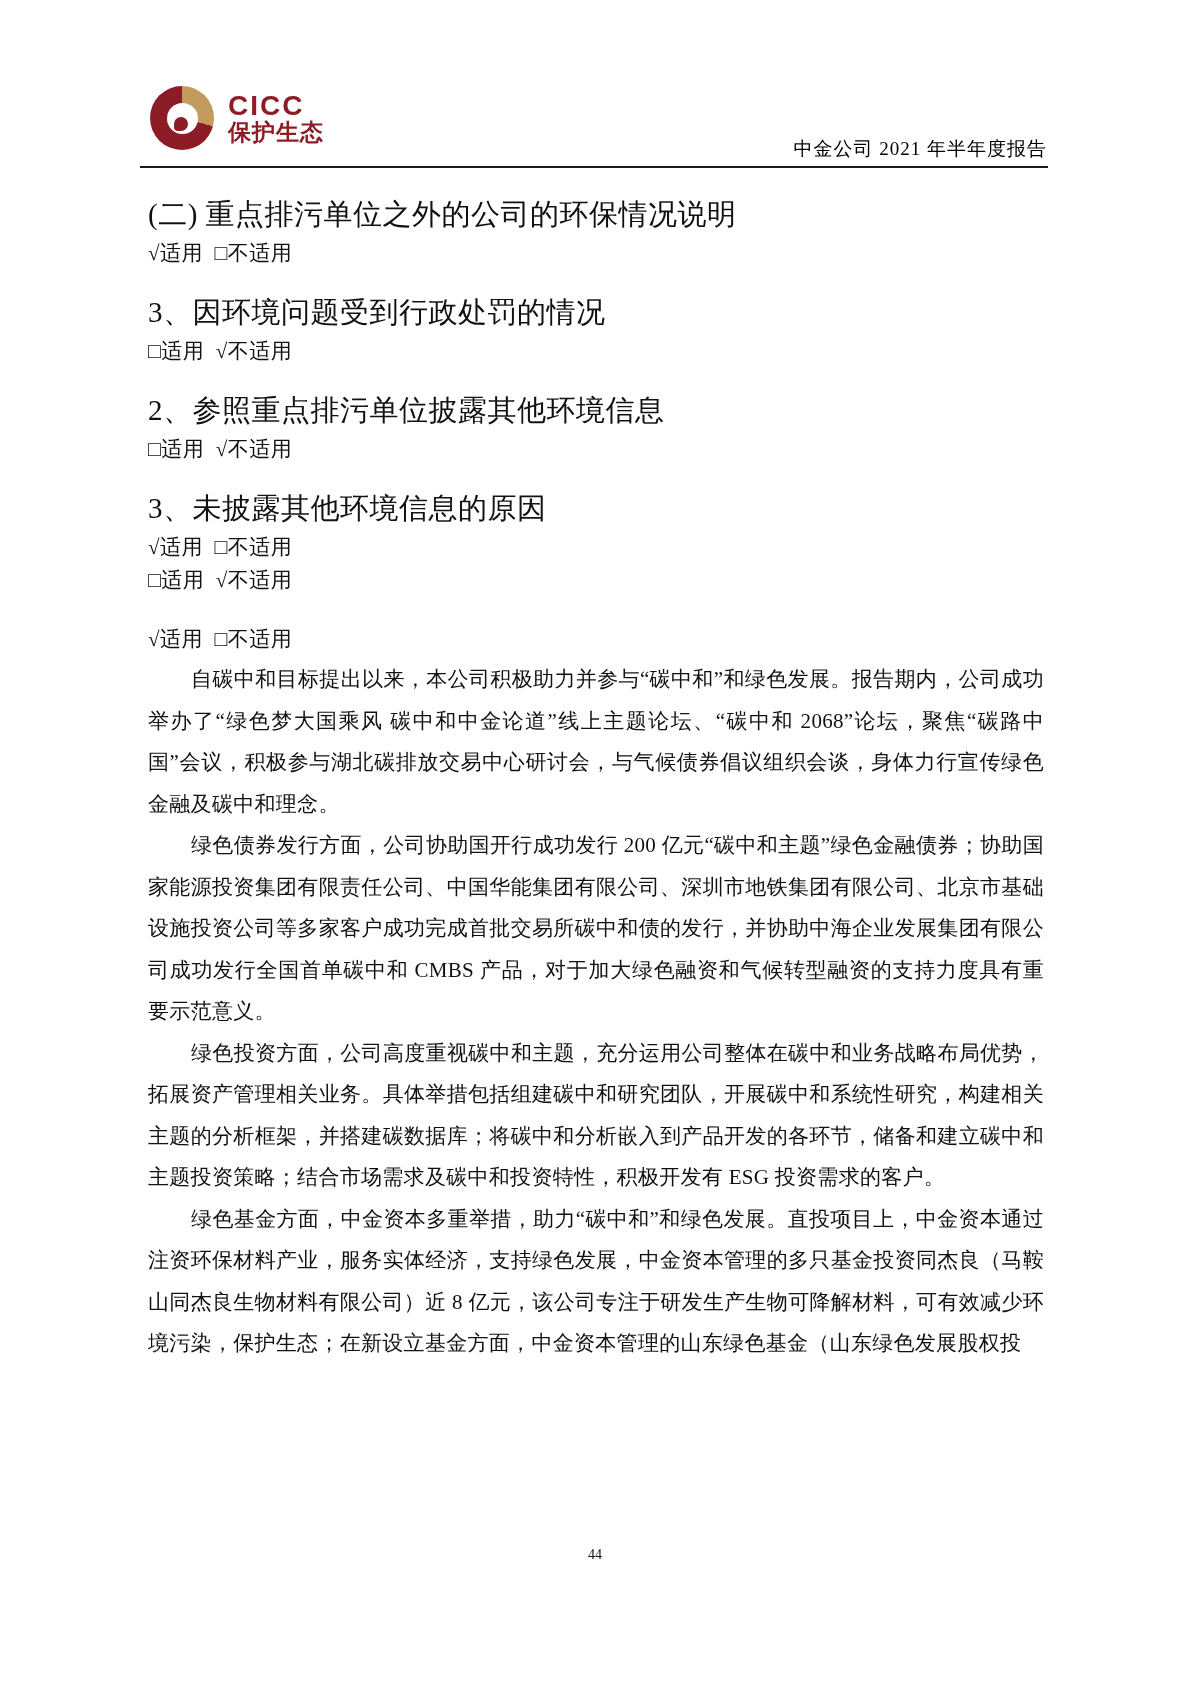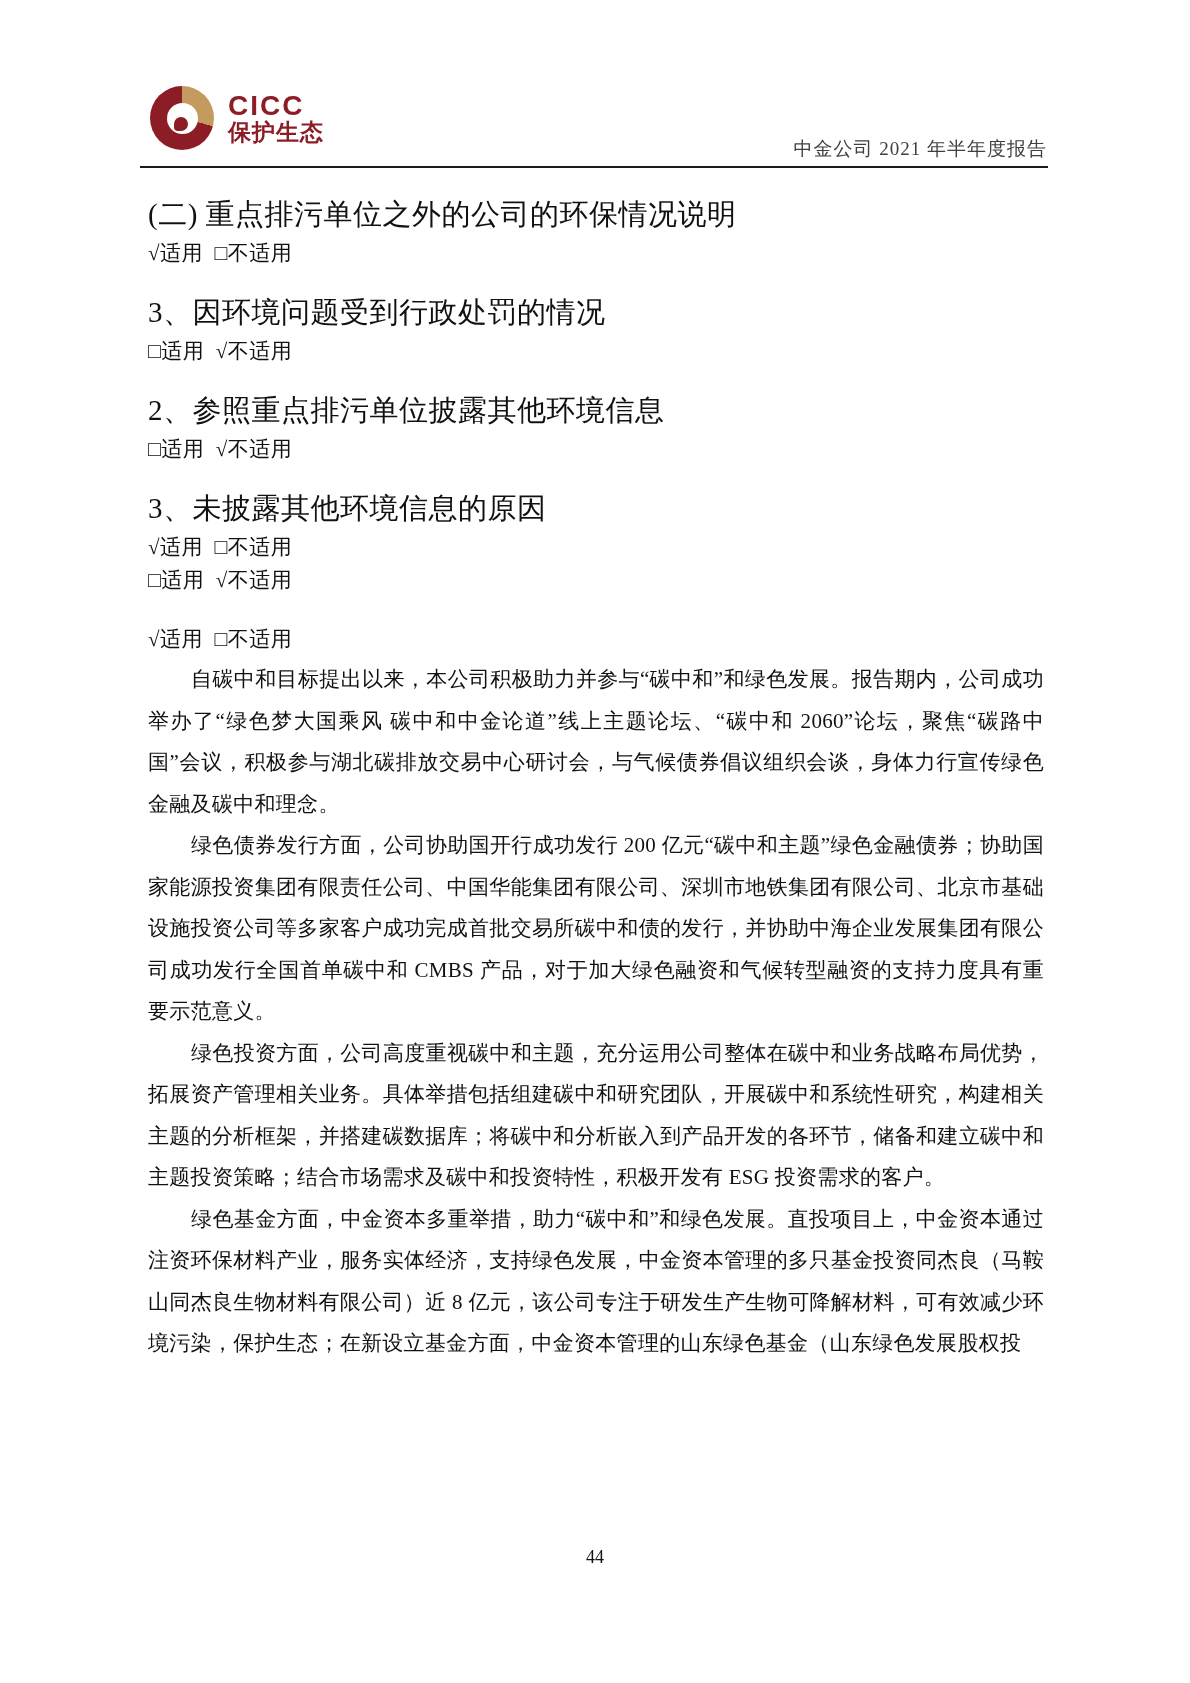--- a/index.html
+++ b/index.html
@@ -28,21 +28,21 @@
   .logo-mark::after {
     content: ""; position: absolute; left: 24px; top: 31px;
     width: 14px; height: 14px; background: #8c1d26;
     border-radius: 50% 50% 50% 4px;
   }
   .logo-text { line-height: 1.05; color: #8c1d26; font-weight: bold; }
   .logo-acronym { font-size: 28px; letter-spacing: 2px; font-family: "Liberation Sans", sans-serif; }
   .logo-name { font-size: 23px; letter-spacing: 1px; }
   .report-title {
     position: absolute; right: 0; bottom: 6px;
-    font-size: 19px; color: #404040; letter-spacing: 1px;
+    font-size: 19px; color: #000000; letter-spacing: 1px;
   }
   .header-rule {
     position: absolute; left: 140px; top: 166px;
     width: 908px; height: 2px; background: #1a1a1a;
   }
 
   
   .content { position: absolute; left: 148px; top: 201px; width: 896px; }
   .block-h {
     font-size: 29px; font-weight: normal; line-height: 27px;
@@ -55,21 +55,21 @@
   .block-apply.tight { margin-bottom: 7px; }
   .block-para {
     font-size: 21px; line-height: 41.5px; margin: 0;
     text-align: justify; text-indent: 43px; letter-spacing: 0.3px;
   }
   .block-para.gap-after { margin-bottom: 16px; }
 
   
   .page-number {
     position: absolute; left: 0; right: 0; top: 1547px;
-    text-align: center; font-size: 18px; color: #111111;
+    text-align: center; font-size: 14px; color: #111111;
   }
 </style>
 </head>
 <body>
 
 <div class="page">
 
   <div class="header">
     <div class="logo">
       <div class="logo-mark"></div>
@@ -86,21 +86,21 @@
     <div class="block-h">(二) 重点排污单位之外的公司的环保情况说明</div>
     <div class="block-apply">√适用  □不适用</div>
     <div class="block-h">3、因环境问题受到行政处罚的情况</div>
     <div class="block-apply">□适用  √不适用</div>
     <div class="block-h">2、参照重点排污单位披露其他环境信息</div>
     <div class="block-apply">□适用  √不适用</div>
     <div class="block-h">3、未披露其他环境信息的原因</div>
     <div class="block-apply tight">√适用  □不适用</div>
     <div class="block-apply">□适用  √不适用</div>
     <div class="block-apply tight">√适用  □不适用</div>
-    <div class="block-para">自碳中和目标提出以来，本公司积极助力并参与“碳中和”和绿色发展。报告期内，公司成功举办了“绿色梦大国乘风 碳中和中金论道”线上主题论坛、“碳中和 2060”论坛，聚焦“碳路中国”会议，积极参与湖北碳排放交易中心研讨会，与气候债券倡议组织会谈，身体力行宣传绿色金融及碳中和理念。</div>
+    <div class="block-para">自碳中和目标提出以来，本公司积极助力并参与“碳中和”和绿色发展。报告期内，公司成功举办了“绿色梦大国乘风 碳中和中金论道”线上主题论坛、“碳中和 2068”论坛，聚焦“碳路中国”会议，积极参与湖北碳排放交易中心研讨会，与气候债券倡议组织会谈，身体力行宣传绿色金融及碳中和理念。</div>
     <div class="block-para">绿色债券发行方面，公司协助国开行成功发行 200 亿元“碳中和主题”绿色金融债券；协助国家能源投资集团有限责任公司、中国华能集团有限公司、深圳市地铁集团有限公司、北京市基础设施投资公司等多家客户成功完成首批交易所碳中和债的发行，并协助中海企业发展集团有限公司成功发行全国首单碳中和 CMBS 产品，对于加大绿色融资和气候转型融资的支持力度具有重要示范意义。</div>
     <div class="block-para">绿色投资方面，公司高度重视碳中和主题，充分运用公司整体在碳中和业务战略布局优势，拓展资产管理相关业务。具体举措包括组建碳中和研究团队，开展碳中和系统性研究，构建相关主题的分析框架，并搭建碳数据库；将碳中和分析嵌入到产品开发的各环节，储备和建立碳中和主题投资策略；结合市场需求及碳中和投资特性，积极开发有 ESG 投资需求的客户。</div>
     <div class="block-para">绿色基金方面，中金资本多重举措，助力“碳中和”和绿色发展。直投项目上，中金资本通过注资环保材料产业，服务实体经济，支持绿色发展，中金资本管理的多只基金投资同杰良（马鞍山同杰良生物材料有限公司）近 8 亿元，该公司专注于研发生产生物可降解材料，可有效减少环境污染，保护生态；在新设立基金方面，中金资本管理的山东绿色基金（山东绿色发展股权投</div>
   </div>
 
   <div class="page-number">44</div>
 
 </div>
 
 </body></html>

